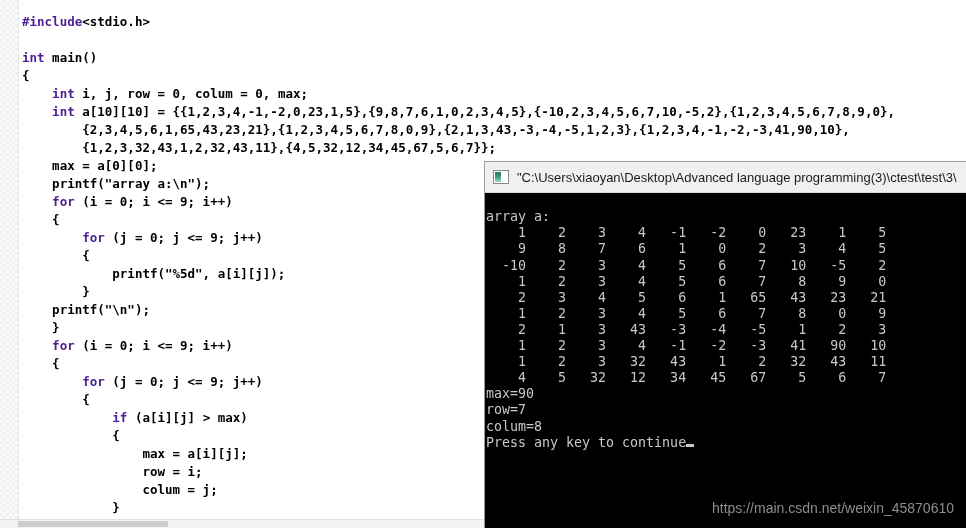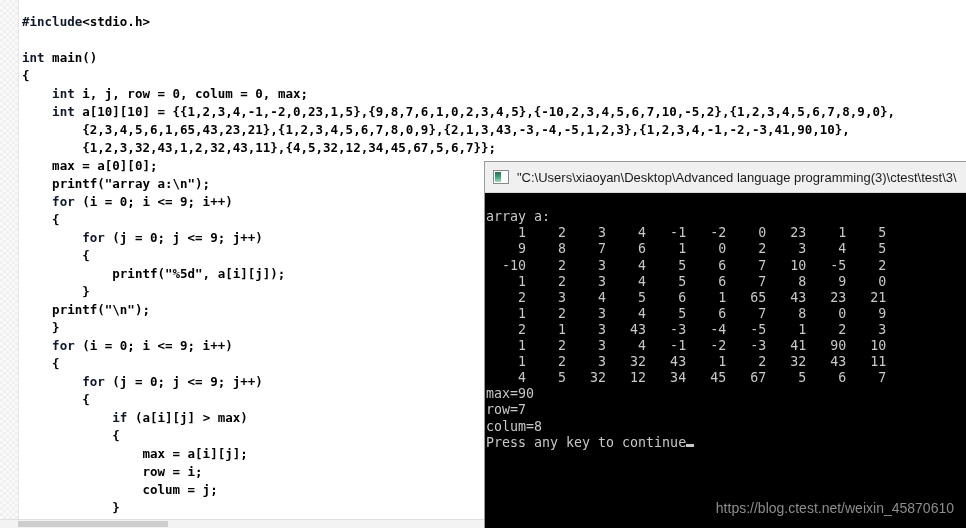--- a/index.html
+++ b/index.html
@@ -49,21 +49,21 @@
     width: 944px;
     font-family: "DejaVu Sans Mono", monospace;
     font-size: 12.5px;
     line-height: 18px;
     color: #000000;
     white-space: pre;
     font-weight: bold;
     letter-spacing: 0px;
   }
   #code .ln { display: block; height: 18px; }
-  #code .kw { color: #0f172a; }
+  #code .kw { color: #4c1d95; }
 
   
   #editor-hscroll {
     position: absolute;
     left: 0; bottom: 0;
     width: 966px; height: 8px;
     background: #f3f3f3;
     border-top: 1px solid #e0e0e0;
   }
   #editor-hscroll-thumb {
@@ -189,16 +189,16 @@
     1    2    3    4    5    6    7    8    0    9
     2    1    3   43   -3   -4   -5    1    2    3
     1    2    3    4   -1   -2   -3   41   90   10
     1    2    3   32   43    1    2   32   43   11
     4    5   32   12   34   45   67    5    6    7
 max=90
 row=7
 colum=8
 Press any key to continue<span id="console-cursor"></span></pre>
     </div>
-    <div id="watermark">https://blog.ctest.net/weixin_45870610</div>
+    <div id="watermark">https://main.csdn.net/weixin_45870610</div>
   </div>
 
 </div>
 
 </body></html>

